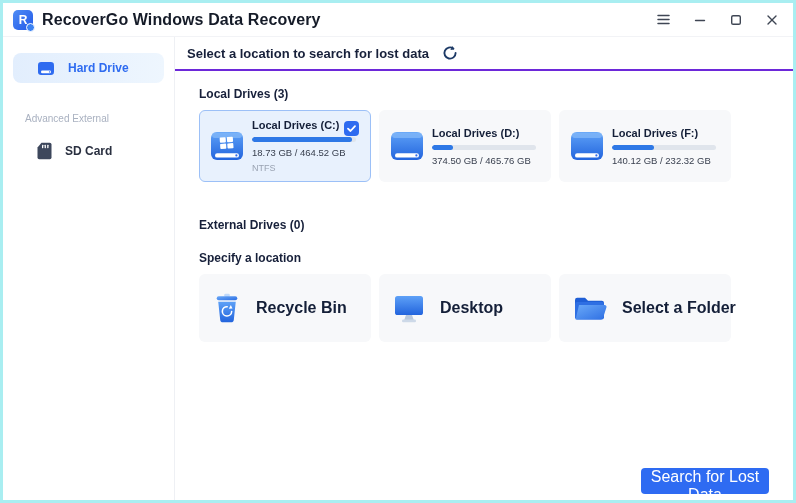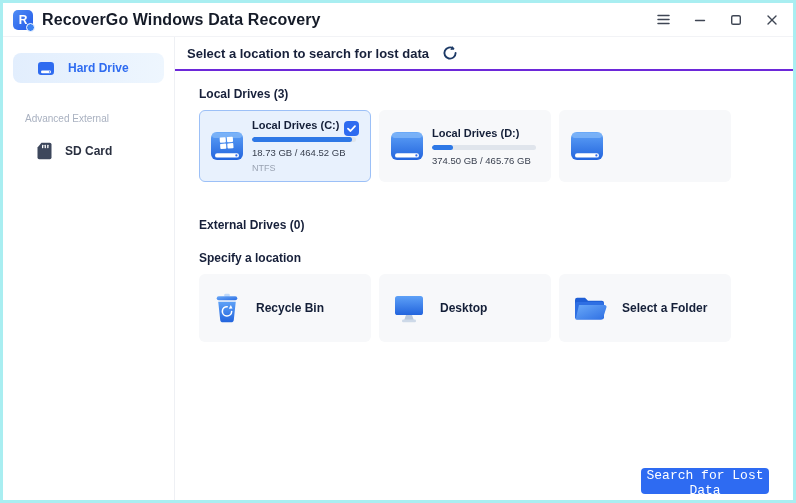--- a/index.html
+++ b/index.html
@@ -85,27 +85,27 @@
   .progress { height: 5px; border-radius: 3px; background: #e0e5ec; overflow: hidden; margin-bottom: 5px; }
   .progress .fill { height: 100%; border-radius: 3px; background: #2e78e6; }
   .drive-capacity { font-size: 9.5px; color: #39404f; white-space: nowrap; }
   .drive-fs { font-size: 9px; color: #9aa3b2; margin-top: 5px; }
   .checkbox { position: absolute; top: 10px; right: 11px; line-height: 0; cursor: pointer; }
 
   .loc-card {
     height: 68px; display: flex; align-items: center; gap: 15px; padding-left: 14px;
   }
   .loc-icon { display: flex; align-items: center; }
-  .loc-label { font-size: 12px; font-weight: bold; color: #141f38; white-space: nowrap; }
+  .loc-label { font-size: 16px; font-weight: bold; color: #141f38; white-space: nowrap; }
 
   .search-btn {
     position: absolute; right: 24px; bottom: 6px;
     width: 128px; height: 26px; border: none; border-radius: 4px;
-    background: #2e6bf2; color: #fff; font-size: 13px;
-    font-family: Liberation Mono, monospace; cursor: pointer;
+    background: #2e6bf2; color: #fff; font-size: 16px;
+    font-family: Liberation Sans, sans-serif; cursor: pointer;
   }
   .hidden-defs { position: absolute; width: 0; height: 0; overflow: hidden; }
 </style>
 </head>
 <body>
 
 <svg class="hidden-defs" aria-hidden="true">
   <defs>
     <linearGradient id="g-blue" x1="0" y1="0" x2="0" y2="1">
       <stop offset="0" stop-color="#5ea1f7"></stop>
@@ -252,20 +252,27 @@
 
           <div class="card drive-card">
             <span class="drive-icon">
               <svg width="38" height="34" viewBox="0 0 38 34">
                 <rect x="3" y="3" width="32" height="28" rx="6" fill="url(#g-blue)"></rect>
                 <rect x="4" y="3.5" width="30" height="5.5" rx="2.8" fill="#8bbdf9" opacity=".65"></rect>
                 <rect x="7" y="24.2" width="24" height="4.4" rx="2.2" fill="#fff"></rect>
                 <circle cx="28.4" cy="26.4" r="1.1" fill="#2e6bf0"></circle>
               </svg>
             </span>
+            <div class="drive-info">
+              <div class="drive-name">Local Drives (F:)</div>
+              <div class="progress">
+                <div class="fill" style="width: 40%;"></div>
+              </div>
+              <div class="drive-capacity">140.12 GB / 232.32 GB</div>
+            </div>
           </div>
         </div>
 
         <div class="sec-heading gap">External Drives (0)</div>
 
         <div class="sec-heading" style="margin-top:19px;">Specify a location</div>
 
         <div class="cards-row">
 
           <div class="card loc-card">

